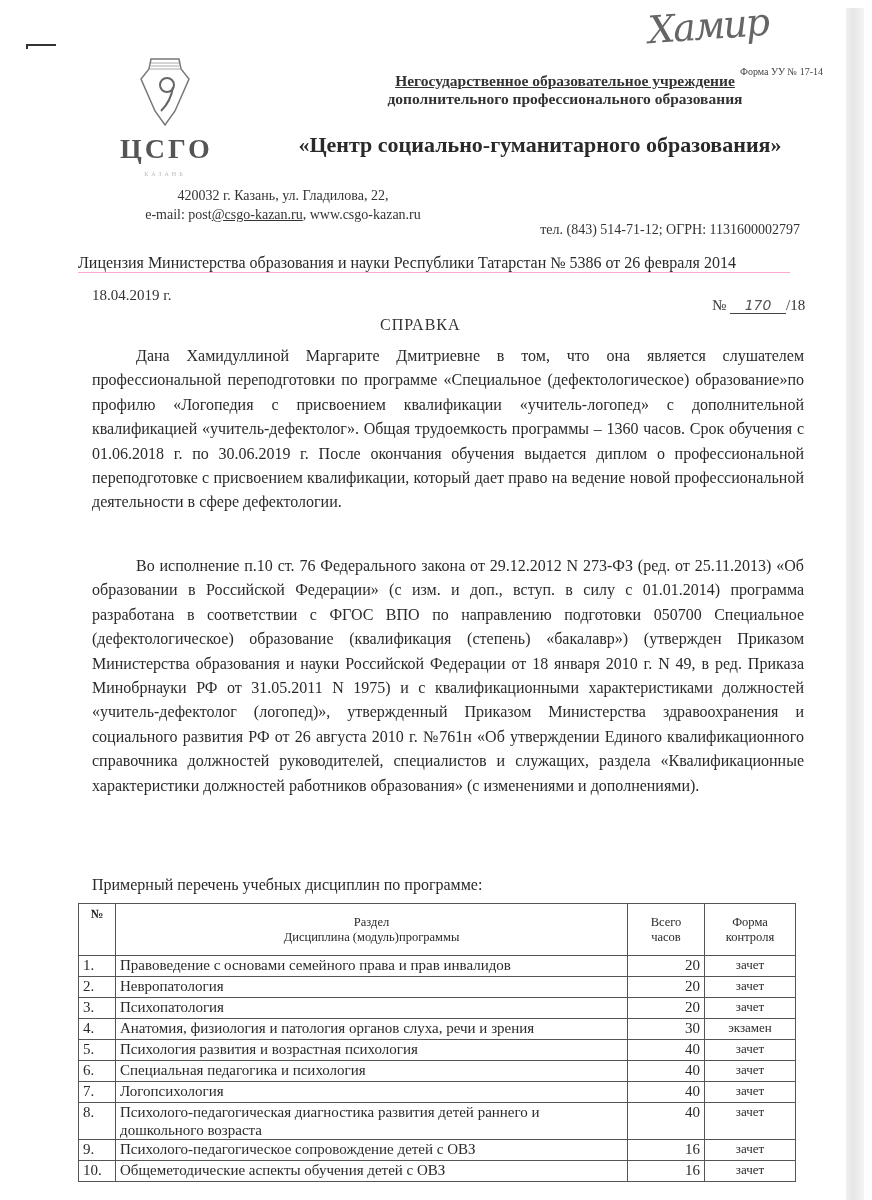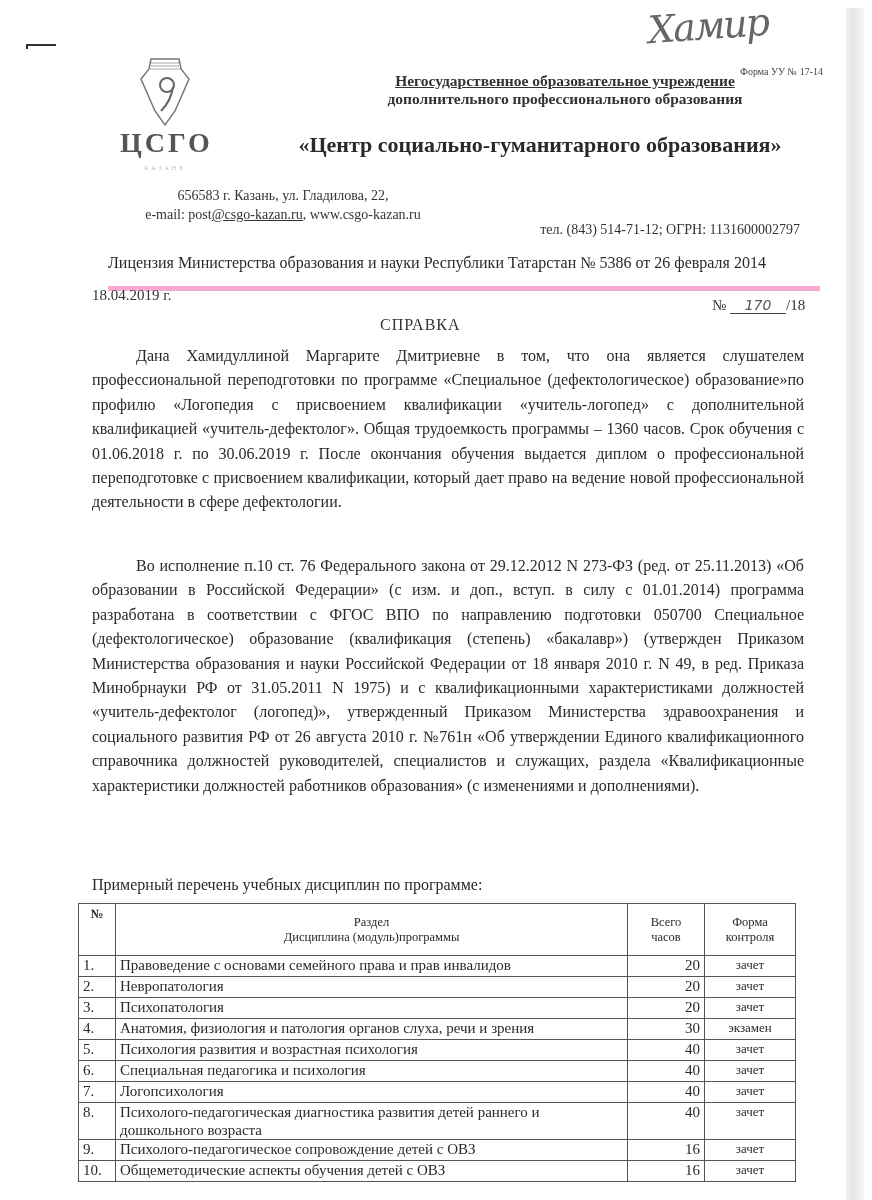--- a/index.html
+++ b/index.html
@@ -26,21 +26,21 @@
   }
   .form-no {
     position: absolute; left: 740px; top: 66px; font-size: 10px; color: #444;
   }
   .logo {
     position: absolute; left: 120px; top: 55px; width: 90px; text-align: center;
   }
   .logo svg { display: block; margin: 0 auto; }
   .logo-text {
     font-family: "Liberation Serif", serif; font-weight: bold;
-    font-size: 28px; color: #555; letter-spacing: 3px; margin-top: 0;
+    font-size: 28px; color: #555; letter-spacing: 3px; margin-top: 6px;
   }
   .logo-sub { font-size: 6px; color: #bbb; letter-spacing: 3px; margin-top: 6px; }
   .org-line1, .org-line2 {
     position: absolute; left: 330px; width: 470px; text-align: center;
     font-weight: bold; font-size: 15.5px; color: #333;
   }
   .org-line1 { top: 72px; text-decoration: underline; }
   .org-line2 { top: 90px; }
   .org-name {
     position: absolute; left: 260px; top: 132px; width: 560px; text-align: center;
@@ -49,22 +49,22 @@
   .addr-left {
     position: absolute; left: 118px; top: 186px; width: 330px; text-align: center;
     font-size: 14px; line-height: 19px; color: #333;
   }
   .addr-left .u { text-decoration: underline; }
   .addr-right {
     position: absolute; left: 500px; top: 200px; width: 300px; text-align: right;
     font-size: 14px; line-height: 19px; color: #333; margin-top: 20px;
   }
   .license {
-    position: absolute; left: 108px; top: 254px; width: 712px;
-    font-size: 16px; color: #2a2a2a; border-bottom: 5px solid #f9a8d4; padding-bottom: 14px;
+    position: absolute; left: 78px; top: 254px; width: 712px;
+    font-size: 16px; color: #2a2a2a; border-bottom: 1px solid #f9a8d4; padding-bottom: 0;
     white-space: nowrap;
   }
   .date { position: absolute; left: 92px; top: 287px; font-size: 15px; color: #333; }
   .docno {
     position: absolute; left: 712px; top: 297px; font-size: 15px; color: #333;
   }
   .docno .num {
     display: inline-block; width: 56px; border-bottom: 1px solid #444;
     text-align: center; font-family: "DejaVu Sans", sans-serif; font-style: italic;
     font-size: 14px; color: #555;
@@ -113,21 +113,21 @@
   </svg>
   <div class="logo-text">ЦСГО</div>
   <div class="logo-sub">КАЗАНЬ</div>
 </div>
 
 <div class="org-line1">Негосударственное образовательное учреждение</div>
 <div class="org-line2">дополнительного профессионального образования</div>
 <div class="org-name">«Центр социально-гуманитарного образования»</div>
 
 <div class="addr-left">
-  <div>656583 г. Казань, ул. Гладилова, 22,</div>
+  <div>420032 г. Казань, ул. Гладилова, 22,</div>
   <div><span>e-mail: post</span><span class="u">@csgo-kazan.ru</span><span>, www.csgo-kazan.ru</span></div>
 </div>
 
 <div class="addr-right">
   <div>тел. (843) 514-71-12; ОГРН: 1131600002797</div>
 </div>
 
 <div class="license">Лицензия Министерства образования и науки Республики Татарстан № 5386 от 26 февраля 2014</div>
 
 <div class="date">18.04.2019  г.</div>

